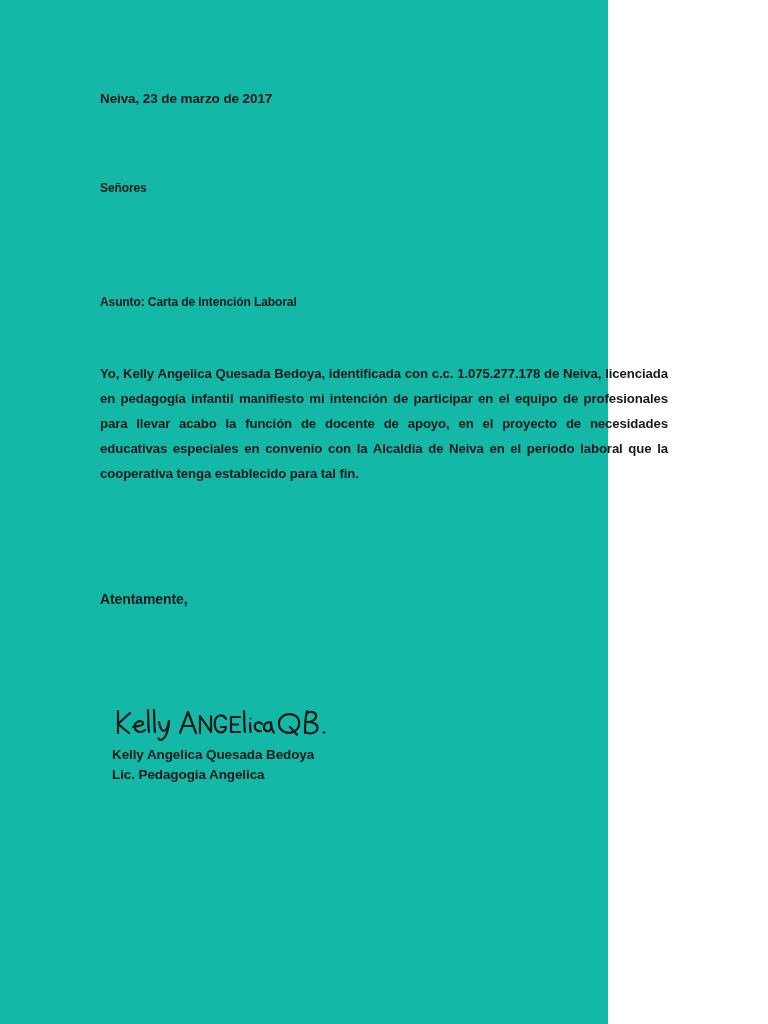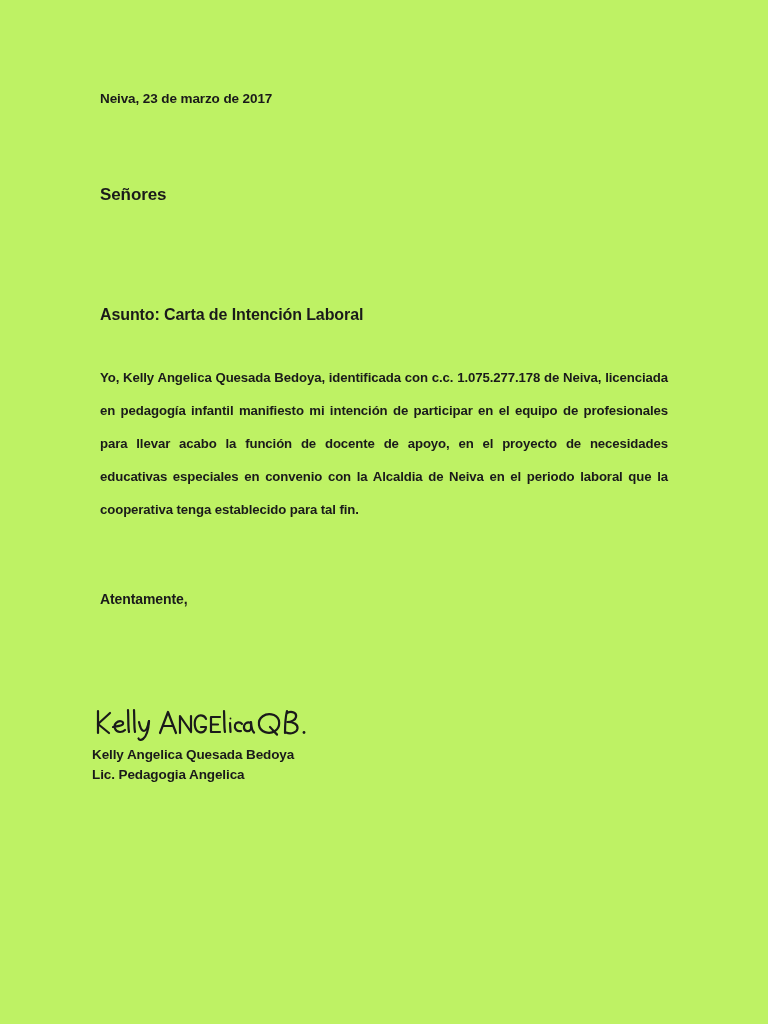--- a/index.html
+++ b/index.html
@@ -13,23 +13,23 @@
     position: relative;
     overflow: hidden;
     font-family: "Liberation Sans", sans-serif;
     color: #1a1a1a;
     -webkit-font-smoothing: antialiased;
   }
 
   .page {
     position: absolute;
     top: 0; left: 0;
-    width: 768px;
+    width: 608px;
     height: 1024px;
-    background: #bef264;
+    background: #14b8a6;
   }
 
   
   .txt {
     font-family: "Liberation Sans", sans-serif;
     font-weight: bold;
     color: #1a1a1a;
     letter-spacing: -0.1px;
     white-space: pre-wrap;
   }
@@ -38,57 +38,57 @@
     position: absolute;
     left: 100px;
     top: 90px;
     font-size: 13.5px;
     line-height: 17px;
   }
 
   .recipient-block {
     position: absolute;
     left: 100px;
-    top: 184px;
-    font-size: 17px;
+    top: 178px;
+    font-size: 12px;
     line-height: 21px;
     text-align: center;
   }
   .recipient-block .line { display: block; }
 
   .subject-line {
     position: absolute;
     left: 100px;
-    top: 306px;
-    font-size: 16px;
+    top: 294px;
+    font-size: 12px;
     line-height: 17px;
   }
 
   .body-block {
     position: absolute;
     left: 100px;
     top: 361px;
     width: 568px;
     font-size: 13.2px;
-    line-height: 33px;
+    line-height: 25px;
     text-align: justify;
     text-justify: inter-word;
   }
 
   .closing-line {
     position: absolute;
     left: 100px;
     top: 591px;
     font-size: 14px;
     line-height: 17px;
   }
 
   .signature-area {
     position: absolute;
-    left: 92px;
+    left: 112px;
     top: 703px;
     width: 400px;
   }
 
   .signature-mark {
     display: block;
     height: 40px;
     width: 215px;
     margin-left: 2px;
     margin-bottom: 2px;

